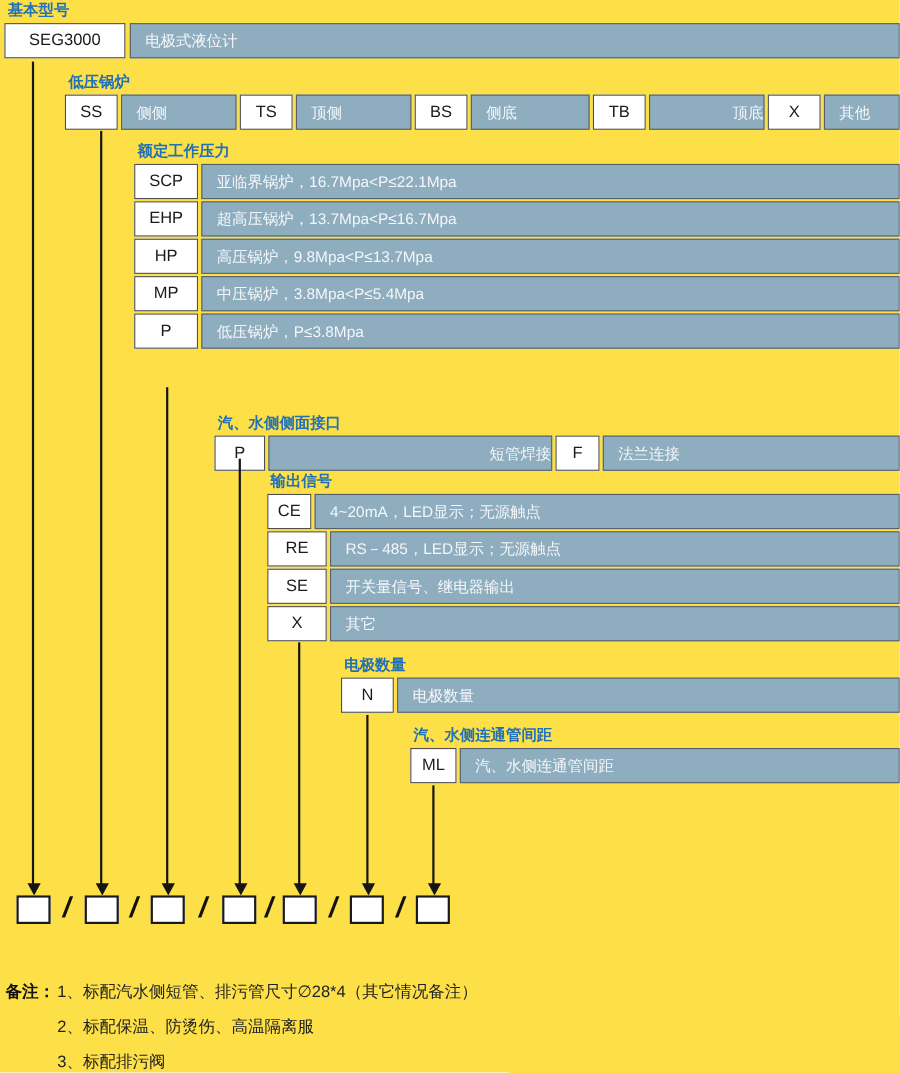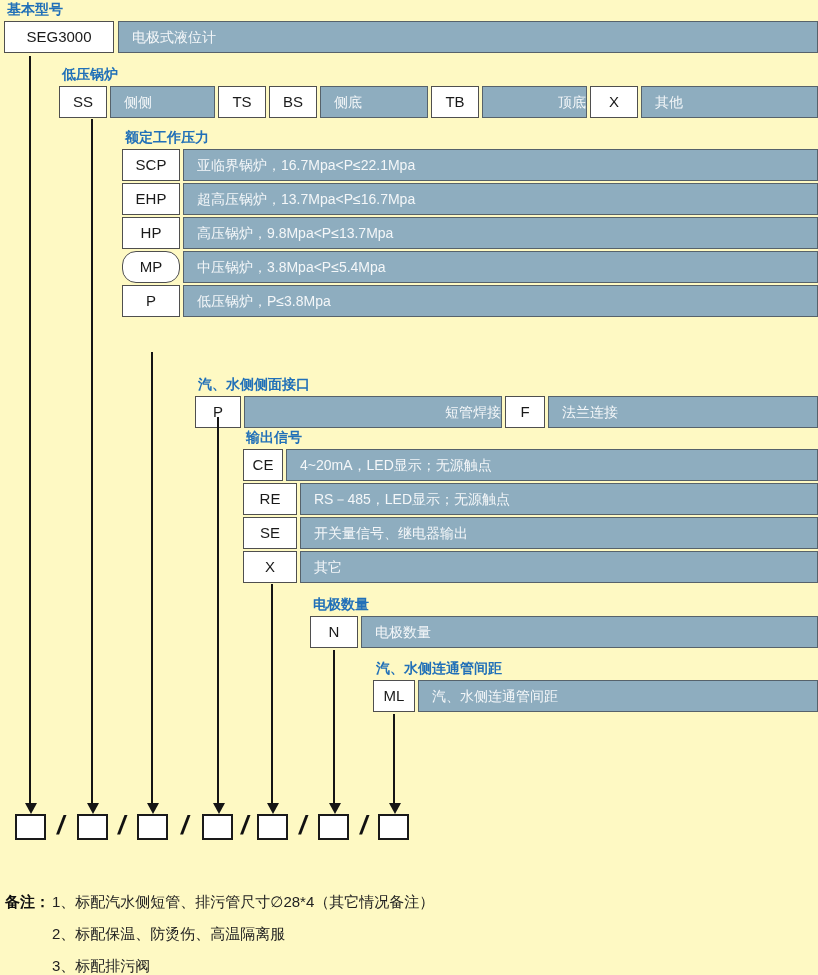--- a/index.html
+++ b/index.html
@@ -1,17 +1,17 @@
 <!DOCTYPE html>
 <html><head>
 <meta charset="utf-8">
 <style>
   html,body{margin:0;padding:0;background:#ffffff;}
   .canvas{
-    position:relative;width:818px;height:975px;background:#fef9c3;overflow:hidden;
+    position:relative;width:818px;height:975px;background:#fde047;overflow:hidden;
     font-family:"Liberation Sans", sans-serif;
     --blue:#8eadbf; --title:#2170b8; --border:#56626b; --ink:#1a1a1a;
   }
   .section{position:absolute;}
   .sec-title{
     font-size:14px;font-weight:bold;color:var(--title);
     height:20px;line-height:16px;padding-left:3px;white-space:nowrap;
   }
   .rows{display:flex;flex-direction:column;gap:2px;}
   .row{display:flex;}
@@ -67,20 +67,21 @@
       </div>
   </div>
 
   <div class="section sec2">
     <div class="sec-title">低压锅炉</div>
     <div class="rows">
         <div class="row">
           <div class="cell code" style="width: 48px;">SS</div>
           <div class="cell desc" style="width: 105px;">侧侧</div>
           <div class="cell code" style="width: 48px;">TS</div>
+          <div class="cell desc" style="width: 105px;">顶侧</div>
           <div class="cell code" style="width: 48px;">BS</div>
           <div class="cell desc" style="width: 108px;">侧底</div>
           <div class="cell code" style="width: 48px;">TB</div>
           <div class="cell desc" style="width: 105px; text-align: right;">顶底</div>
           <div class="cell code" style="width: 48px;">X</div>
           <div class="cell desc" style="flex: 1 1 0%;">其他</div>
         </div>
       </div>
   </div>
 
@@ -93,21 +94,21 @@
         </div>
         <div class="row">
           <div class="cell code" style="width: 58px;">EHP</div>
           <div class="cell desc" style="flex: 1 1 0%;">超高压锅炉，13.7Mpa&lt;P≤16.7Mpa</div>
         </div>
         <div class="row">
           <div class="cell code" style="width: 58px;">HP</div>
           <div class="cell desc" style="flex: 1 1 0%;">高压锅炉，9.8Mpa&lt;P≤13.7Mpa</div>
         </div>
         <div class="row">
-          <div class="cell code" style="width: 58px; border-radius: 14px;">MP</div>
+          <div class="cell code" style="width: 58px;">MP</div>
           <div class="cell desc" style="flex: 1 1 0%;">中压锅炉，3.8Mpa&lt;P≤5.4Mpa</div>
         </div>
         <div class="row">
           <div class="cell code" style="width: 58px;">P</div>
           <div class="cell desc" style="flex: 1 1 0%;">低压锅炉，P≤3.8Mpa</div>
         </div>
       </div>
   </div>
 
   <div class="section sec4">

